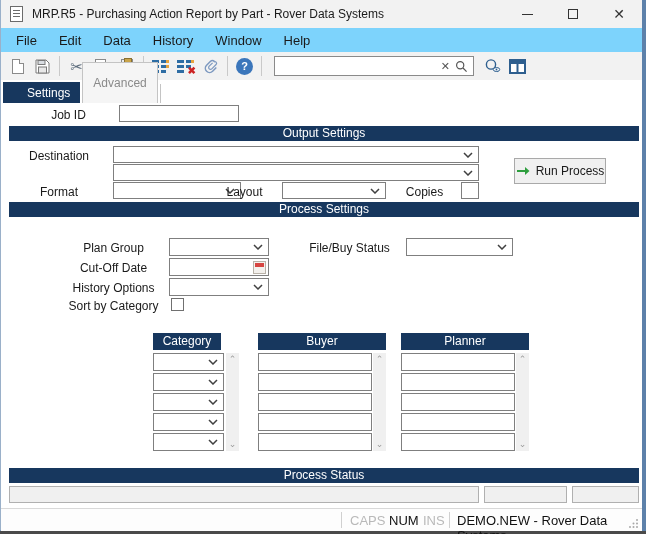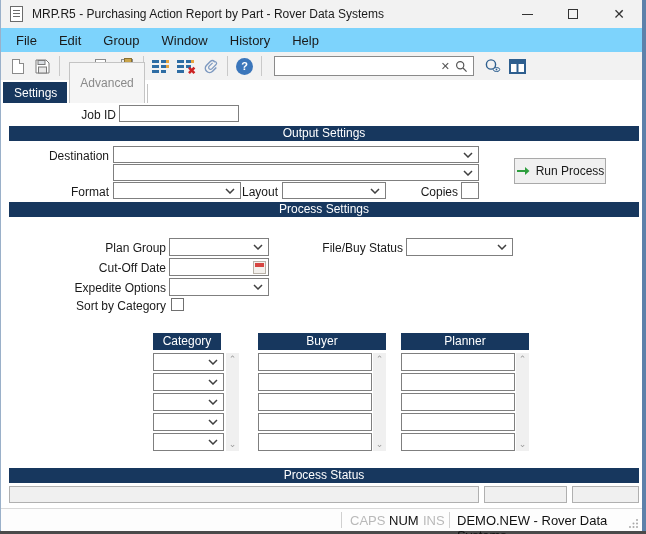--- a/index.html
+++ b/index.html
@@ -73,31 +73,31 @@
     border:1px solid #8a8a8a; display:flex; align-items:center; flex:0 0 auto;
   }
   .search-input { flex:1; border:none; outline:none; height:16px; font:12px "Liberation Sans",sans-serif; padding:0 4px; min-width:0; }
   .search-x { font-size:11px; color:#555; padding:0 4px; line-height:1; }
   .search-mag { padding:0 5px 0 1px; display:flex; }
 
   
   .tab-strip { position:absolute; left:2px; top:82px; height:21px; display:flex; align-items:flex-end; }
   .tab-active {
     background:#17375e; color:#fff; font-size:12px;
-    padding:4px 10px 4px 11px; height:21px; display:flex; align-items:center;
+    padding:4px 10px 4px 24px; height:21px; display:flex; align-items:center;
   }
   .tab-inactive {
     background:#f5f5f5; color:#8a8a8a; font-size:12px;
     border:1px solid #c4c4c4; border-bottom:none;
     padding:20px 10px; height:19px; margin-left:2px; display:flex; align-items:center;
   }
   .tab-tail { width:1px; height:19px; background:#c4c4c4; margin-left:2px; }
 
   
-  .lbl { position:absolute; font-size:12px; color:#1a1a1a; text-align:right; white-space:nowrap; }
+  .lbl { position:absolute; font-size:12px; color:#1a1a1a; text-align:center; white-space:nowrap; }
   .bar {
     position:absolute; left:8px; width:630px; height:15px; background:#17375e;
     color:#fff; text-align:center; font-size:12px; line-height:15px;
   }
   .txt {
     position:absolute; background:#fff; border:1px solid #7f7f7f;
     font:12px "Liberation Sans",sans-serif; padding:0 3px; outline:none;
   }
   .combo {
     position:absolute; background:#fff; border:1px solid #7f7f7f;
@@ -170,23 +170,23 @@
           </div>
       <div class="win-btn">
             <span class="glyph-close">✕</span>
           </div>
     </div>
   </div>
 
   <div class="menubar">
     <span class="menu-item">File</span>
     <span class="menu-item">Edit</span>
-    <span class="menu-item">Group</span>
+    <span class="menu-item">Data</span>
+    <span class="menu-item">History</span>
     <span class="menu-item">Window</span>
-    <span class="menu-item">History</span>
     <span class="menu-item">Help</span>
   </div>
 
   <div class="toolbar">
     <div class="tb-btn">
           <div class="i-new"></div>
         </div>
     <div class="tb-btn">
       <svg width="15" height="15" viewBox="0 0 15 15">
             <path d="M1 1 h10 l3 3 v10 h-13 z" fill="#fff" stroke="#7a7a7a"></path>
@@ -349,21 +349,21 @@
           </svg>
         </span>
   </div>
 
   <div class="lbl" style="left:60px; top:261px; width:105px;">Cut-Off Date</div>
   <div style="position:absolute; left:168px; top:258px; width:100px; height:18px; background:#fff; border:1px solid #7f7f7f;">
     <span style="font-size:12px; padding-left:3px;"></span>
     <span class="cal-btn"></span>
   </div>
 
-  <div class="lbl" style="left:60px; top:281px; width:105px;">Expedite Options</div>
+  <div class="lbl" style="left:60px; top:281px; width:105px;">History Options</div>
   <div class="combo" style="left:168px; top:278px; width:100px; height:18px;">
     <span class="val"></span>
     <span class="chev">
           <svg width="10" height="6" viewBox="0 0 10 6">
             <polyline points="1,1 5,5 9,1" fill="none" stroke="#404040" stroke-width="1.5"></polyline>
           </svg>
         </span>
   </div>
 
   <div class="lbl" style="left:60px; top:299px; width:105px;">Sort by Category</div>

